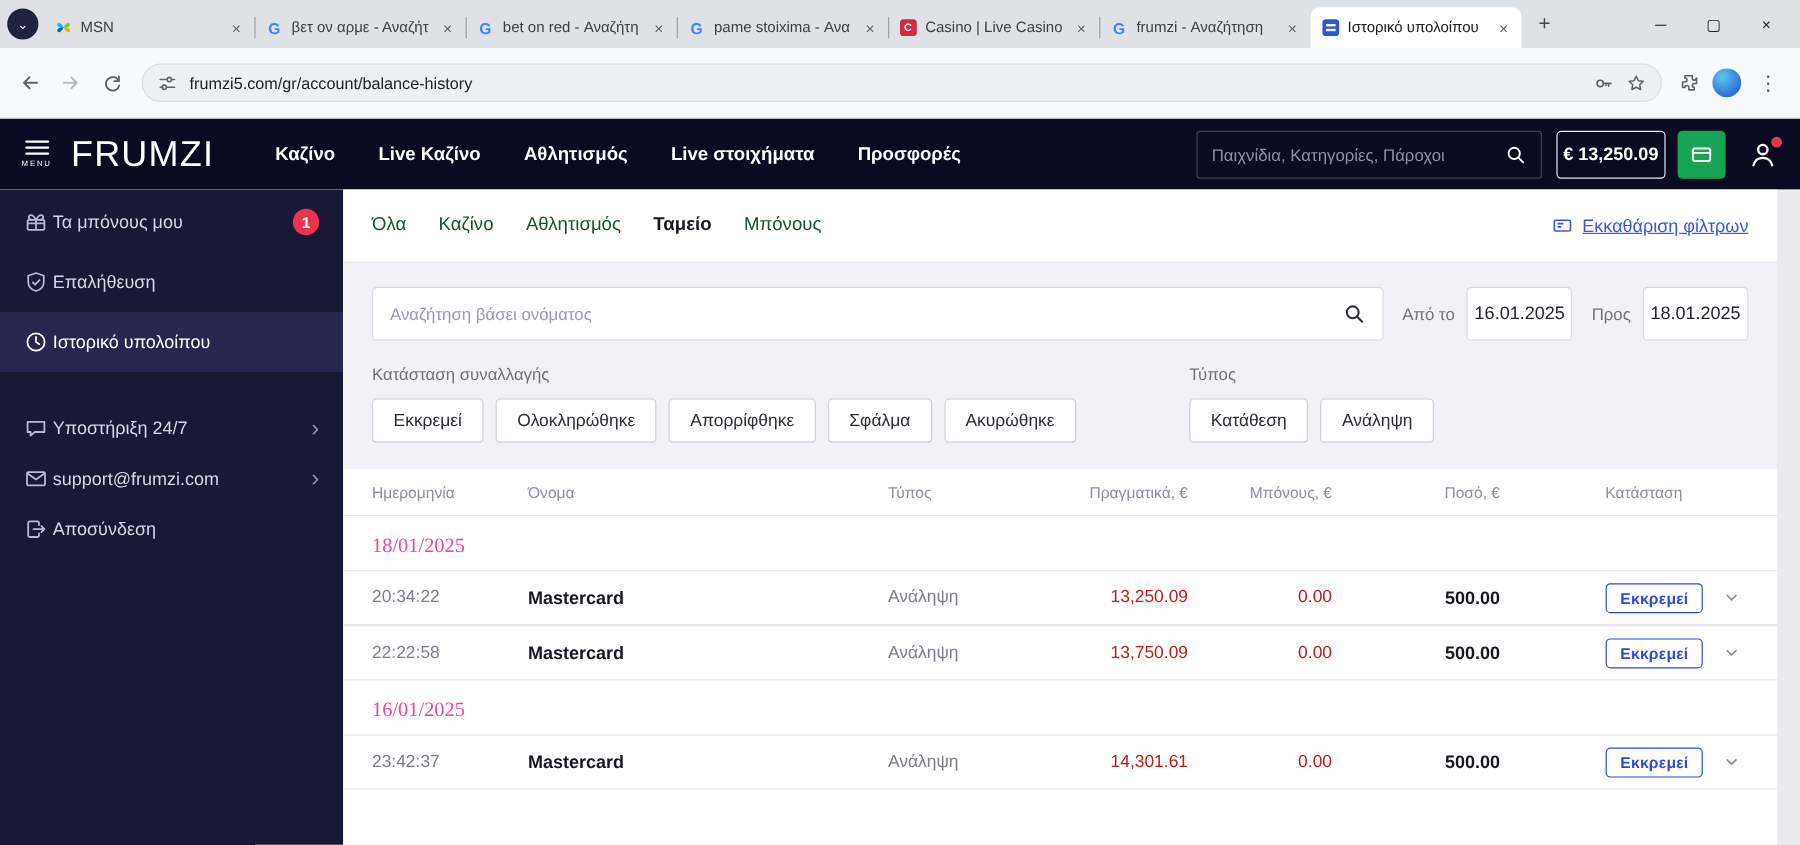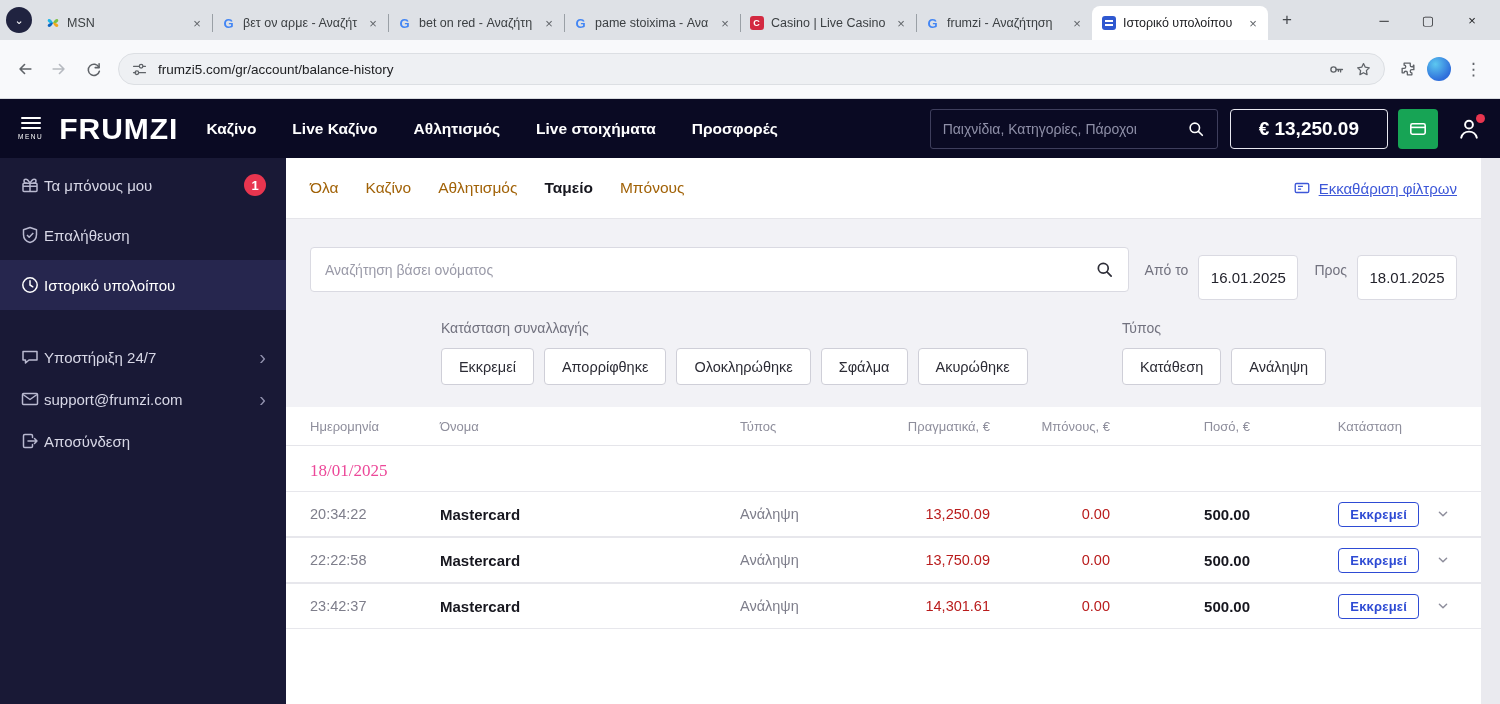--- a/index.html
+++ b/index.html
@@ -44,30 +44,30 @@
   .omni-icon { color: #5f6368; flex: none; cursor: pointer; }
   .toolbar-right { display: flex; align-items: center; gap: 10px; padding: 0 4px; }
   .avatar { width: 24px; height: 24px; border-radius: 50%; background: radial-gradient(circle at 35% 30%, #5cc8f0, #2f6fdb 70%); cursor: pointer; }
   .kebab { font-size: 17px; color: #5f6368; cursor: pointer; padding: 0 4px; }
 
   
   .site-header { height: 59px; background: #0a0a23; display: flex; align-items: center; padding: 0 18px; }
   .menu-btn { display: flex; flex-direction: column; align-items: center; gap: 3px; cursor: pointer; margin-right: 16px; }
   .menu-btn .bar { width: 20px; height: 2px; background: #fff; border-radius: 1px; }
   .menu-btn .menu-label { font-size: 6.5px; color: #fff; letter-spacing: 1.5px; margin-top: 1px; }
-  .logo { font-size: 30px; font-weight: 700; color: #fff; letter-spacing: 1px; margin-right: 28px; cursor: pointer; }
+  .logo { font-size: 30px; font-weight: 400; color: #fff; letter-spacing: 1px; margin-right: 51px; cursor: pointer; }
   .site-nav { display: flex; gap: 36px; }
   .site-nav .nav-item { color: #fff; font-size: 15.5px; font-weight: 600; cursor: pointer; white-space: nowrap; }
   .hdr-search { margin-left: auto; width: 288px; height: 40px; border: 1px solid #3e3e5c; border-radius: 3px;
     display: flex; align-items: center; padding: 0 12px; gap: 8px; }
   .hdr-search input { flex: 1; background: transparent; border: 0; outline: 0; color: #d9d9e6; font-size: 14px; font-family: inherit; }
   .hdr-search input::placeholder { color: #8f90a8; }
   .hdr-search .mag { color: #fff; flex: none; cursor: pointer; }
   .balance-box { height: 40px; border: 1px solid #e8e8f0; border-radius: 4px; display: flex; align-items: center;
-    padding: 0 28px; color: #fff; font-weight: 700; font-size: 19px; margin-left: 12px; cursor: pointer; white-space: nowrap; }
+    padding: 0 5px; color: #fff; font-weight: 700; font-size: 15px; margin-left: 12px; cursor: pointer; white-space: nowrap; }
   .deposit-btn { width: 40px; height: 40px; background: #17a455; border-radius: 4px; display: flex; align-items: center;
     justify-content: center; color: #fff; margin-left: 10px; cursor: pointer; }
   .account-btn { margin-left: 18px; position: relative; color: #fff; cursor: pointer; }
   .account-btn .dot { position: absolute; top: -2px; right: -3px; width: 9px; height: 9px; border-radius: 50%; background: #e8354f; }
 
   
   .site-body { display: flex; height: 560px; background: #eaeaef; }
   .sidebar { width: 286px; background: #191936; color: #d7d7e6; flex: none; padding-top: 2px; }
   .side-item { height: 50px; display: flex; align-items: center; gap: 4px; padding: 0 20px; font-size: 15px; cursor: pointer; }
   .side-item .icon { width: 20px; height: 20px; color: #b9b9d0; flex: none; }
@@ -75,36 +75,36 @@
   .side-item.active .icon { color: #fff; }
   .side-item.small { height: 42px; }
   .badge { margin-left: auto; min-width: 22px; height: 22px; border-radius: 50%; background: #e8354f; color: #fff;
     font-size: 13px; font-weight: 700; display: flex; align-items: center; justify-content: center; }
   .chev { margin-left: auto; color: #9191ad; font-size: 20px; line-height: 1; }
   .side-gap { height: 26px; }
 
   .main { width: 1195px; background: #fff; flex: none; display: flex; flex-direction: column; overflow: hidden; }
 
   .content-tabs { height: 61px; display: flex; align-items: center; gap: 27px; padding: 0 24px; border-bottom: 1px solid #e5e5ea; }
-  .ctab { font-size: 15.5px; color: #a16207; cursor: pointer; }
+  .ctab { font-size: 15.5px; color: #14532d; cursor: pointer; }
   .ctab.active { font-weight: 700; color: #17171f; }
   .clear-filters { margin-left: auto; display: flex; align-items: center; gap: 8px; color: #3d57d8; font-size: 15px; cursor: pointer; }
   .clear-filters .cf-label { text-decoration: underline; }
 
   .filter-panel { background: #f2f2f6; padding: 20px 24px 22px; }
   .frow1 { display: flex; align-items: center; }
   .search-box { flex: 1; height: 45px; background: #fff; border: 1px solid #dadae2; border-radius: 4px; display: flex;
     align-items: center; padding: 0 14px; gap: 8px; }
   .search-box input { flex: 1; border: 0; outline: 0; font-size: 14px; color: #33333c; background: transparent; font-family: inherit; }
   .search-box input::placeholder { color: #9a9aa8; }
   .search-box .mag { color: #2e2e38; flex: none; cursor: pointer; }
   .flabel { font-size: 14px; color: #71717e; margin: 0 10px 0 16px; white-space: nowrap; }
-  .datebox { width: 100px; height: 45px; background: #fff; border: 1px solid #dadae2; border-radius: 4px; text-align: center;
-    font-size: 15px; color: #23232c; font-family: inherit; outline: 0; margin-top: 16px; }
-  .frow2 { display: flex; margin-top: 20px; justify-content: center; }
+  .datebox { width: 88px; height: 45px; background: #fff; border: 1px solid #dadae2; border-radius: 4px; text-align: center;
+    font-size: 15px; color: #23232c; font-family: inherit; outline: 0; }
+  .frow2 { display: flex; margin-top: 20px; }
   .fgroup-status { width: 681px; flex: none; }
   .fgroup-label { font-size: 14px; color: #71717e; margin-bottom: 12px; }
   .btn-row { display: flex; gap: 10px; }
   .fbtn { height: 37px; padding: 0 17px; background: #fff; border: 1px solid #cfcfd8; border-radius: 4px; font-size: 14.5px;
     color: #2c2c35; cursor: pointer; font-family: inherit; white-space: nowrap; }
 
   .grid { display: grid; grid-template-columns: 130px 300px 150px 100px 120px 140px 1fr; align-items: center; padding: 0 24px; }
   .thead { height: 39px; color: #8e8e9c; font-size: 13px; border-bottom: 1px solid #e5e5ea; }
   .hr { text-align: right; }
   .h-status { text-align: right; padding-right: 55px; }
@@ -382,22 +382,22 @@
         <input class="datebox" value="16.01.2025" style="">
         <span class="flabel">Προς</span>
         <input class="datebox" value="18.01.2025" style="">
       </div>
 
       <div class="frow2">
         <div class="fgroup-status">
           <div class="fgroup-label">Κατάσταση συναλλαγής</div>
           <div class="btn-row">
             <button class="fbtn">Εκκρεμεί</button>
+            <button class="fbtn">Ολοκληρώθηκε</button>
             <button class="fbtn">Απορρίφθηκε</button>
-            <button class="fbtn">Ολοκληρώθηκε</button>
             <button class="fbtn">Σφάλμα</button>
             <button class="fbtn">Ακυρώθηκε</button>
           </div>
         </div>
         <div>
           <div class="fgroup-label">Τύπος</div>
           <div class="btn-row">
             <button class="fbtn">Κατάθεση</button>
             <button class="fbtn">Ανάληψη</button>
           </div>
@@ -443,20 +443,21 @@
       <span class="c-status">
         <span class="status-badge">Εκκρεμεί</span>
         <span class="row-chevron">
           <svg width="16" height="16" viewBox="0 0 20 20" fill="none" stroke="currentColor" stroke-width="1.8" stroke-linecap="round" stroke-linejoin="round">
               <path d="M5.5 7.8l4.5 4.5 4.5-4.5"></path>
             </svg>
         </span>
       </span>
     </div>
 
+    <div class="group-date">16/01/2025</div>
     <div class="grid trow">
       <span class="c-time">23:42:37</span>
       <span class="c-name">Mastercard</span>
       <span class="c-type">Ανάληψη</span>
       <span class="c-num">14,301.61</span>
       <span class="c-num">0.00</span>
       <span class="c-amount">500.00</span>
       <span class="c-status">
         <span class="status-badge">Εκκρεμεί</span>
         <span class="row-chevron">

